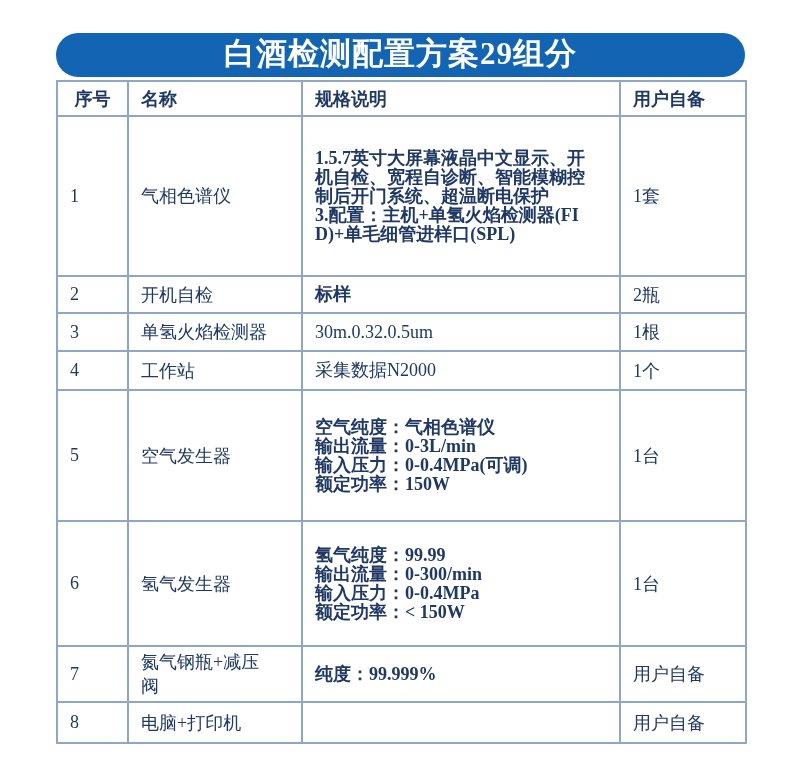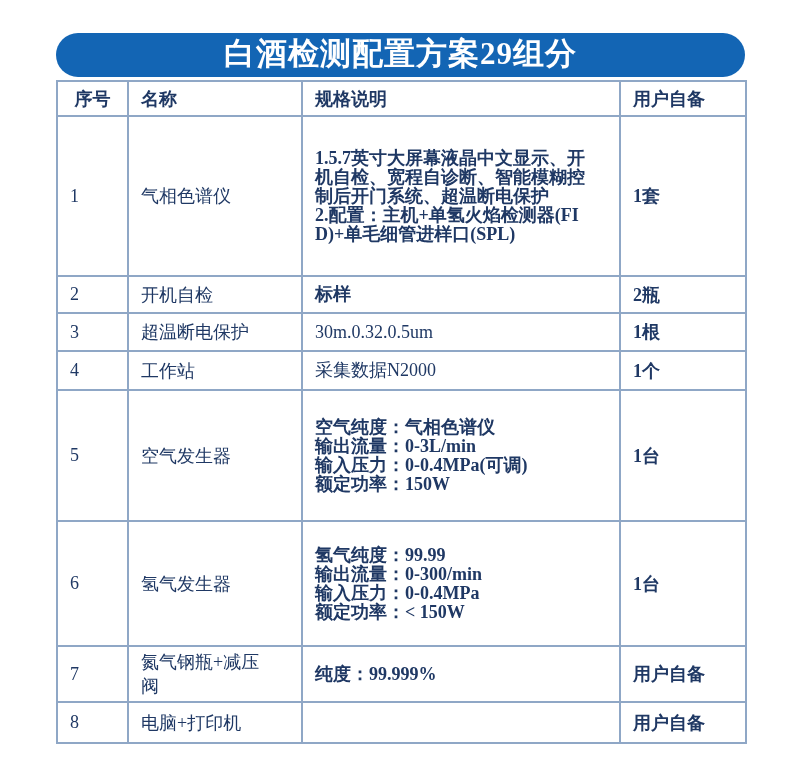--- a/index.html
+++ b/index.html
@@ -50,21 +50,21 @@
   tbody tr:nth-child(4) { height: 39px; }
   tbody tr:nth-child(5) { height: 131px; }
   tbody tr:nth-child(6) { height: 125px; }
   tbody tr:nth-child(7) { height: 37px; }
   tbody tr:nth-child(8) { height: 41px; }
 
   th { font-weight: bold; }
   td.col-no { text-align: center; font-weight: normal; padding: 3px 2px; }
   td.col-name { font-weight: normal; }
   td.col-spec { font-weight: bold; word-break: break-all; }
-  td.col-qty  { font-weight: bold; border-radius: 31px; }
+  td.col-qty  { font-weight: normal; border-radius: 31px; }
   
   tbody tr:nth-child(3) td.col-spec,
   tbody tr:nth-child(4) td.col-spec { font-weight: normal; word-break: normal; }
   .spec-line { line-height: 19px; }
 </style>
 </head>
 <body>
 
 <div class="stage">
   <div class="banner">
@@ -85,35 +85,35 @@
         <th>规格说明</th>
         <th>用户自备</th>
       </tr>
     </thead>
     <tbody id="tbody">
         <tr>
     <td class="col-no">1</td>
     <td class="col-name">气相色谱仪</td>
     <td class="col-spec">
             <div class="spec-line">1.5.7英寸大屏幕液晶中文显示、开机自检、宽程自诊断、智能模糊控制后开门系统、超温断电保护</div>
-            <div class="spec-line">2.配置：主机+单氢火焰检测器(FID)+单毛细管进样口(SPL)</div>
+            <div class="spec-line">3.配置：主机+单氢火焰检测器(FID)+单毛细管进样口(SPL)</div>
           </td>
     <td class="col-qty">1套</td>
   </tr>
         <tr>
     <td class="col-no">2</td>
     <td class="col-name">开机自检</td>
     <td class="col-spec">
             <div class="spec-line">标样</div>
           </td>
     <td class="col-qty">2瓶</td>
   </tr>
         <tr>
     <td class="col-no">3</td>
-    <td class="col-name">超温断电保护</td>
+    <td class="col-name">单氢火焰检测器</td>
     <td class="col-spec">
             <div class="spec-line">30m.0.32.0.5um</div>
           </td>
     <td class="col-qty">1根</td>
   </tr>
         <tr>
     <td class="col-no">4</td>
     <td class="col-name">工作站</td>
     <td class="col-spec">
             <div class="spec-line">采集数据N2000</div>

